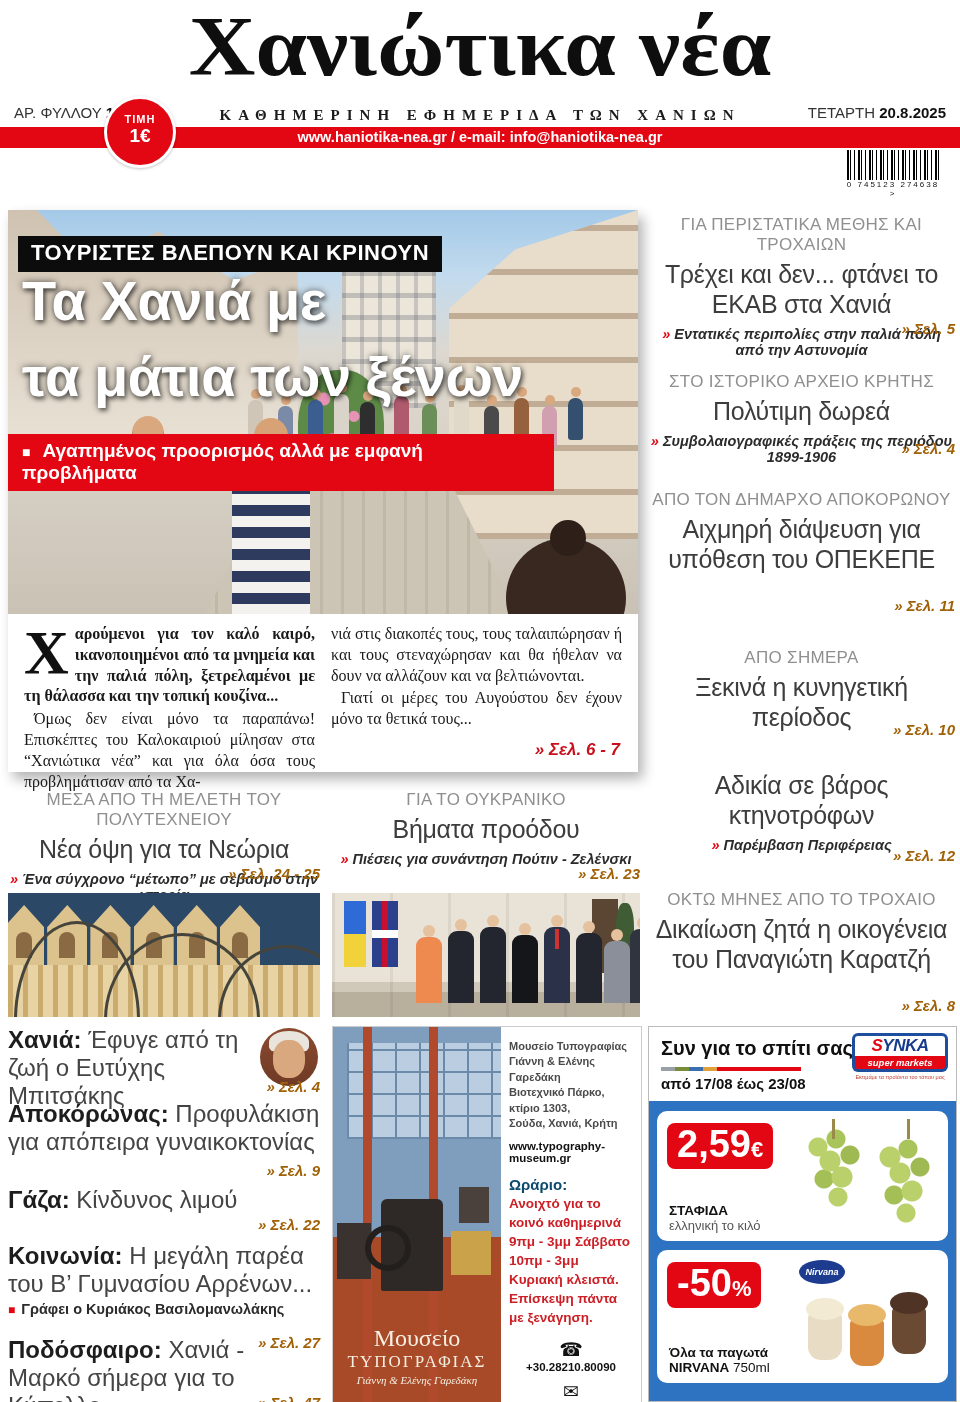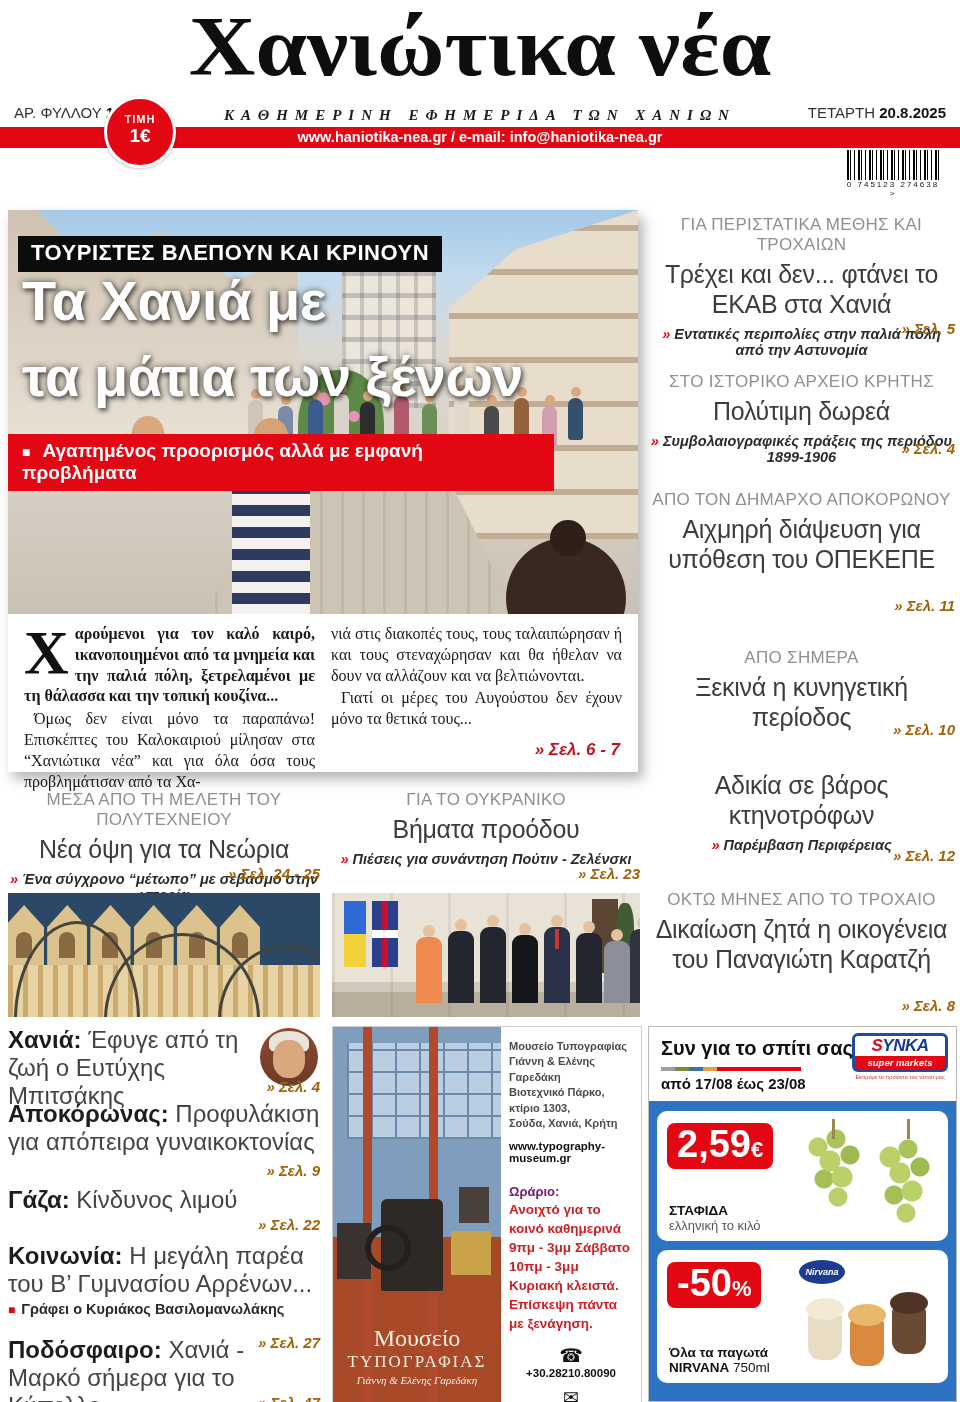--- a/index.html
+++ b/index.html
@@ -6,21 +6,21 @@
   #page{position:relative;width:960px;height:1402px;margin:0 auto;background:#fff;overflow:hidden;
         font-family:"Liberation Sans",sans-serif;color:#222;}
   .abs{position:absolute;}
 
   
   .mast-title{left:0;right:0;top:0;text-align:center;font-family:"Liberation Serif",serif;
     font-weight:700;font-size:84px;line-height:1.13;color:#0e0e0e;transform:scaleX(1.1);transform-origin:center;}
   .mast-issue{left:14px;top:104px;font-size:15px;color:#333;}
   .mast-issue b{color:#111;}
   .mast-sub{left:0;right:0;top:107px;text-align:center;font-family:"Liberation Serif",serif;
-    font-weight:700;font-size:15px;letter-spacing:7px;color:#1c1c1c;font-style:italic;}
+    font-weight:700;font-size:15px;letter-spacing:7px;color:#1c1c1c;}
   .mast-date{right:14px;top:104px;font-size:15px;color:#333;}
   .mast-date b{color:#111;}
   .redbar{left:0;right:0;top:127px;height:21px;background:#e30613;}
   .redbar-text{left:0;right:0;top:129px;text-align:center;color:#fff;font-weight:700;font-size:14.5px;}
   .price-circle{left:104px;top:96px;width:66px;height:66px;border-radius:50%;background:#e30613;
     border:3px solid #fff;box-shadow:0 1px 3px rgba(0,0,0,.25);text-align:center;color:#fff;}
   .price-circle .pl{margin-top:14px;font-size:11px;font-weight:700;letter-spacing:1px;}
   .price-circle .pv{font-size:19px;font-weight:700;}
   .barcode{left:845px;top:150px;width:96px;height:42px;background:#fff;text-align:center;}
   .barcode .bars{height:30px;margin:0 2px;
@@ -181,21 +181,21 @@
   .m-bl2{left:118px;top:204px;width:40px;height:44px;background:#c9a24a;}
   .m-bl3{left:126px;top:160px;width:30px;height:36px;background:#4a413c;}
   .mus-logo{position:absolute;left:0;right:0;bottom:16px;text-align:center;color:#f5efe2;
     font-family:"Liberation Serif",serif;}
   .mus-logo .ml1{font-size:24px;line-height:1;}
   .mus-logo .ml2{font-size:17px;letter-spacing:2px;margin-top:2px;}
   .mus-logo .ml3{font-size:11px;font-style:italic;margin-top:2px;}
   .mus-panel{flex:1;padding:12px 8px 8px;text-align:left;}
   .mus-addr{font-weight:700;font-size:11px;line-height:1.4;color:#4a4a4a;}
   .mus-web{font-weight:700;font-size:11.5px;color:#111;margin-top:9px;}
-  .mus-hours-label{font-weight:700;font-size:13px;color:#701a75;margin-top:20px;}
+  .mus-hours-label{font-weight:700;font-size:15px;color:#0c4a6e;margin-top:12px;}
   .mus-hours{font-weight:700;font-size:13.5px;line-height:1.4;color:#cc1f26;margin-top:2px;}
   .mus-contact{text-align:center;margin-top:12px;color:#111;}
   .mus-contact .cicon{font-size:19px;line-height:1;margin-top:9px;}
   .mus-contact .ctext{font-weight:700;font-size:11.5px;margin-top:2px;}
 
   
   .syn{left:648px;top:1026px;width:307px;height:374px;border:1px solid #bbb;background:#fff;}
   .syn-head{position:relative;height:74px;}
   .syn-tag{position:absolute;left:12px;top:10px;font-weight:700;font-size:20px;color:#101010;}
   .syn-rainbow{position:absolute;left:12px;top:40px;width:140px;height:4px;

